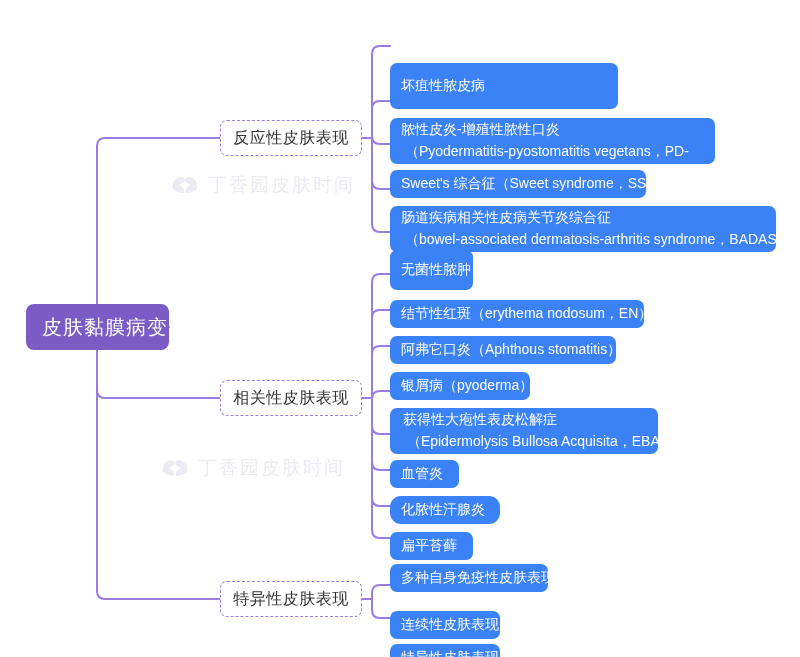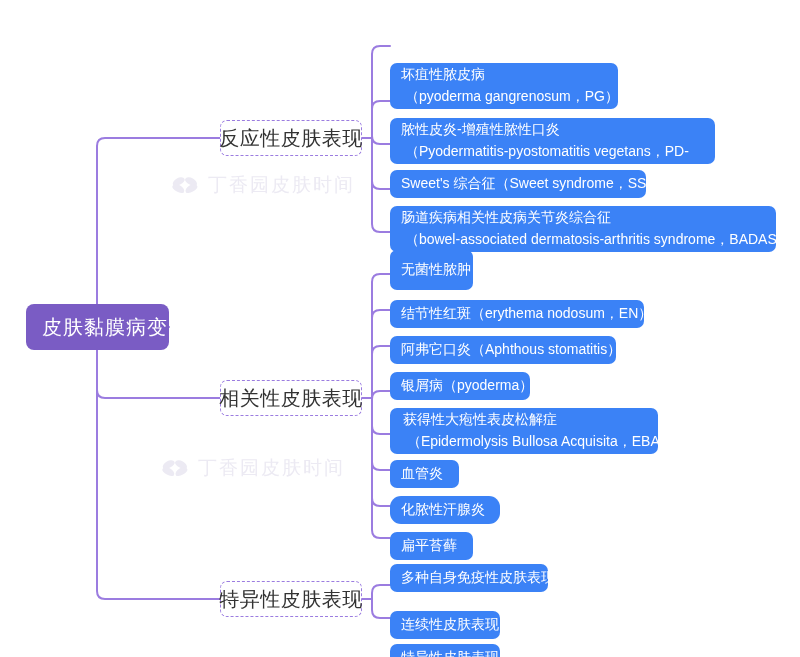--- a/index.html
+++ b/index.html
@@ -82,21 +82,21 @@
     font-size: 20px;
     padding: 0 16px;
     border-radius: 8px;
     letter-spacing: 1px;
   }
 
   .node.branch {
     background: #ffffff;
     border: 1.6px dashed #9b7ce0;
     color: #333333;
-    font-size: 20px;
+    font-size: 16px;
     padding: 0 14px;
     justify-content: center;
     letter-spacing: 0.5px;
   }
 
   .node.leaf {
     background: #3b82f6;
     color: #ffffff;
     font-size: 14px;
     padding: 5px 11px;
@@ -161,21 +161,21 @@
   <div class="node root" id="root-node" style="left: 26px; top: 304px; width: 143px; height: 46px;">
     <span>皮肤黏膜病变</span>
   </div>
 
   <div id="branch-layer">
       <div class="node branch" style="left: 220px; top: 120px; width: 142px; height: 36px;"><span>反应性皮肤表现</span></div>
       <div class="node branch" style="left: 220px; top: 380px; width: 142px; height: 36px;"><span>相关性皮肤表现</span></div>
       <div class="node branch" style="left: 220px; top: 581px; width: 142px; height: 36px;"><span>特异性皮肤表现</span></div>
     </div>
   <div id="leaf-layer">
-      <div class="node leaf" style="left: 390px; top: 23px; width: 228px; height: 46px;"><div><span class="leaf-text">坏疽性脓皮病</span><span class="leaf-text"> （pyoderma gangrenosum，PG）</span></div></div>
+      <div class="node leaf" style="left: 390px; top: 23px; width: 228px; height: 46px;"><div><span class="leaf-text">坏疽性脓皮病</span></div></div>
       <div class="node leaf" style="left: 390px; top: 78px; width: 325px; height: 46px; align-items: center;"><div><span class="leaf-text">脓性皮炎-增殖性脓性口炎</span><span class="leaf-text"> （Pyodermatitis-pyostomatitis vegetans，PD-</span></div></div>
       <div class="node leaf" style="left: 390px; top: 130px; width: 256px; height: 28px;"><div><span class="leaf-text">Sweet's 综合征（Sweet syndrome，SS）</span></div></div>
       <div class="node leaf" style="left: 390px; top: 166px; width: 386px; height: 46px; align-items: center;"><div><span class="leaf-text">肠道疾病相关性皮病关节炎综合征</span><span class="leaf-text"> （bowel-associated dermatosis-arthritis syndrome，BADAS）</span></div></div>
       <div class="node leaf" style="left: 390px; top: 210px; width: 83px; height: 40px;"><div><span class="leaf-text">无菌性脓肿</span></div></div>
       <div class="node leaf" style="left: 390px; top: 260px; width: 254px; height: 28px;"><div><span class="leaf-text">结节性红斑（erythema nodosum，EN）</span></div></div>
       <div class="node leaf" style="left: 390px; top: 296px; width: 226px; height: 28px;"><div><span class="leaf-text">阿弗它口炎（Aphthous stomatitis）</span></div></div>
       <div class="node leaf" style="left: 390px; top: 332px; width: 140px; height: 28px;"><div><span class="leaf-text">银屑病（pyoderma）</span></div></div>
       <div class="node leaf" style="left: 390px; top: 368px; width: 268px; height: 46px; padding-left: 13px;"><div><span class="leaf-text">获得性大疱性表皮松解症</span><span class="leaf-text"> （Epidermolysis Bullosa Acquisita，EBA）</span></div></div>
       <div class="node leaf" style="left: 390px; top: 420px; width: 69px; height: 28px;"><div><span class="leaf-text">血管炎</span></div></div>
       <div class="node leaf" style="left: 390px; top: 456px; width: 110px; height: 28px; border-radius: 11px;"><div><span class="leaf-text">化脓性汗腺炎</span></div></div>

